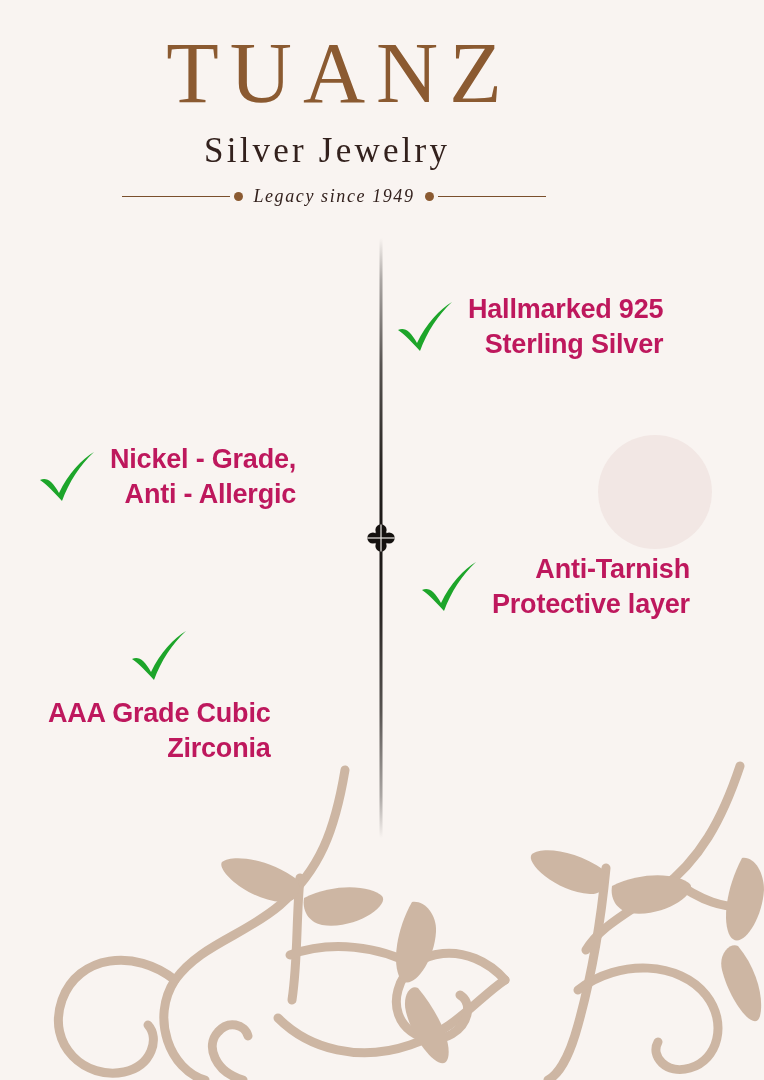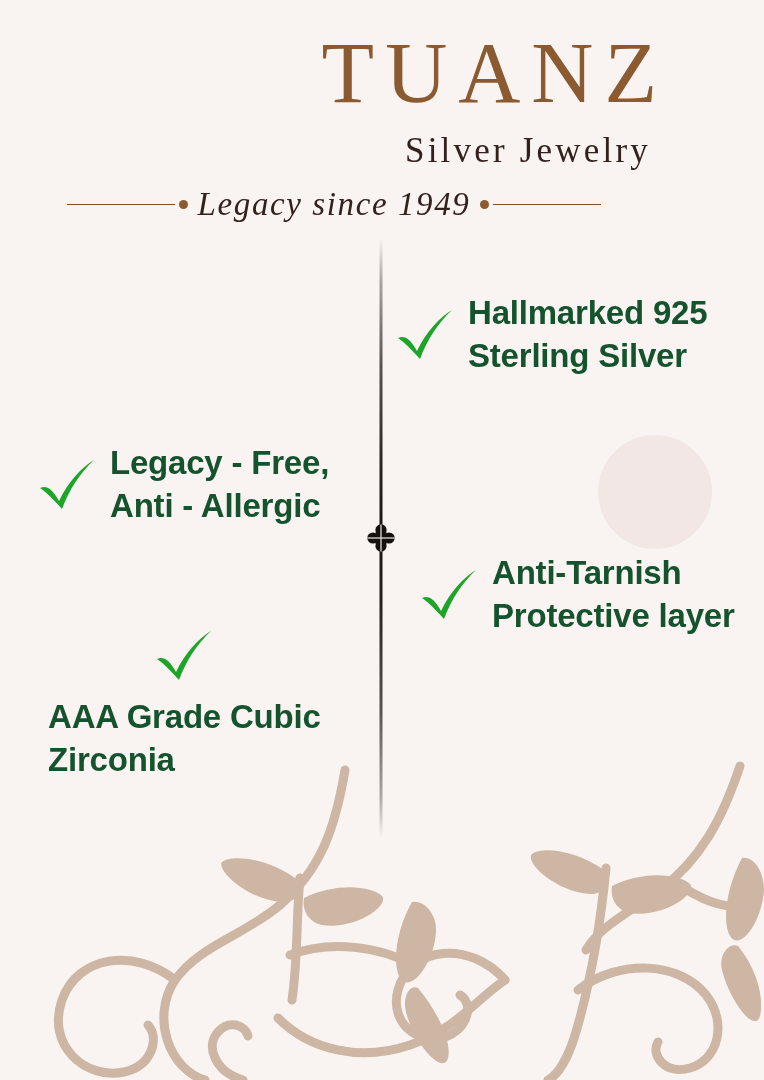--- a/index.html
+++ b/index.html
@@ -20,21 +20,21 @@
     background: #F9F4F1;
     overflow: hidden;
   }
 
   
   .brand {
     position: absolute;
     top: 30px;
     left: 0;
     width: 668px;
-    text-align: right;
+    text-align: center;
   }
   .brand-name {
     font-family: "Liberation Serif", "DejaVu Serif", serif;
     font-size: 86px;
     line-height: 1.02;
     color: #8B5A31;
     letter-spacing: 11px;
     text-indent: 11px;
     font-weight: 400;
     margin: 0;
@@ -66,21 +66,21 @@
     width: 9px;
     height: 9px;
     border-radius: 50%;
     background: #8B5A31;
     margin: 0 4px;
     flex: none;
   }
   .rule-text {
     font-family: "Liberation Serif", "DejaVu Serif", serif;
     font-style: italic;
-    font-size: 33px;
+    font-size: 18px;
     color: #33211D;
     letter-spacing: 1.6px;
     white-space: nowrap;
     padding: 0 6px;
   }
 
   
   .blush-circle {
     position: absolute;
     left: 598px;
@@ -138,24 +138,24 @@
   
   .feature {
     position: absolute;
     display: flex;
     align-items: center;
     gap: 14px;
   }
   .feature-text {
     font-family: "Liberation Sans", sans-serif;
     font-weight: bold;
-    font-size: 33px;
+    font-size: 27px;
     line-height: 1.30;
-    color: #14532d;
-    text-align: left;
+    color: #be185d;
+    text-align: right;
     white-space: pre-line;
     letter-spacing: -0.2px;
   }
   .check {
     flex: none;
     width: 58px;
     height: 52px;
   }
 
   
@@ -215,21 +215,21 @@
       <path d="M2 29 C8 26 14 29 21 42 C30 23 44 8 56 1 C42 14 31 31 24 50 C17 42 8 33 2 29 Z" fill="#1DA52A"></path>
     </svg>
     <div class="feature-text">Hallmarked 925
 Sterling Silver</div>
   </div>
 
   <div class="feature" id="feature-1">
     <svg class="check" viewBox="0 0 58 52">
       <path d="M2 29 C8 26 14 29 21 42 C30 23 44 8 56 1 C42 14 31 31 24 50 C17 42 8 33 2 29 Z" fill="#1DA52A"></path>
     </svg>
-    <div class="feature-text">Legacy - Free,
+    <div class="feature-text">Nickel - Grade,
 Anti - Allergic</div>
   </div>
 
   <div class="feature" id="feature-2">
     <svg class="check" viewBox="0 0 58 52">
       <path d="M2 29 C8 26 14 29 21 42 C30 23 44 8 56 1 C42 14 31 31 24 50 C17 42 8 33 2 29 Z" fill="#1DA52A"></path>
     </svg>
     <div class="feature-text">Anti-Tarnish
 Protective layer</div>
   </div>

